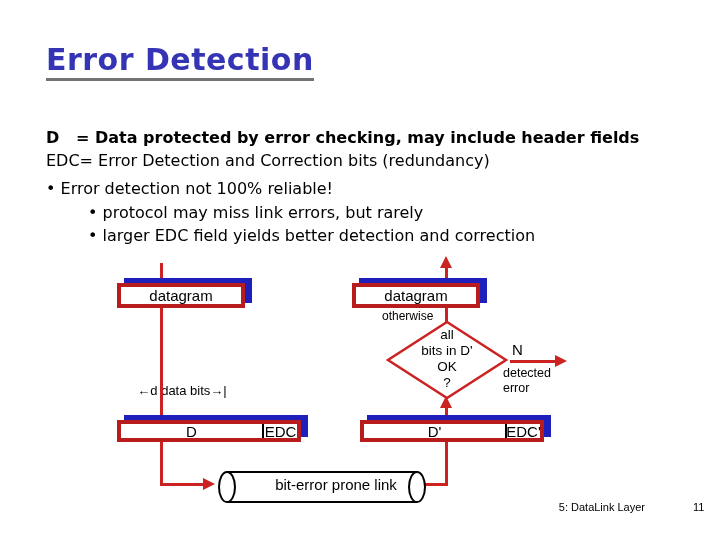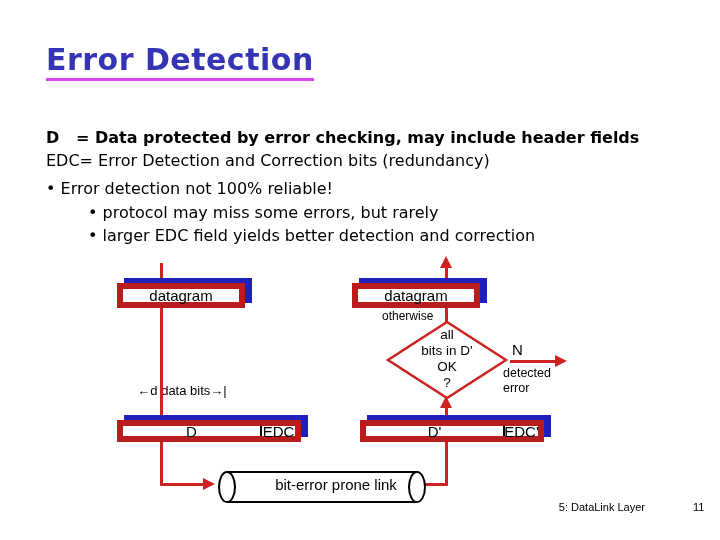--- a/index.html
+++ b/index.html
@@ -14,21 +14,21 @@
     color: #000;
   }
   .abs { position: absolute; }
 
   
   .title {
     left: 46px; top: 42px;
     font-size: 30px;
     font-weight: bold;
     color: #3434b4;
-    border-bottom: 3px solid #d946ef;
+    border-bottom: 3px solid #737373;
     padding-bottom: 1px;
     letter-spacing: 0.5px;
   }
   .bodyline { left: 46px; font-size: 16px; white-space: pre; }
   .bodyline.l1 { top: 105px; margin-top: 46px; }
   .bodyline.l2 { top: 128px; font-weight: bold; }
   .bullet  { left: 46px; top: 179px; font-size: 16px; white-space: pre; }
   .subbullet { left: 88px; font-size: 16px; white-space: pre; }
   .subbullet.s1 { top: 203px; }
   .subbullet.s2 { top: 226px; }
@@ -36,21 +36,21 @@
   
   .diagram-label { font-family: "Liberation Sans", sans-serif; }
 
   .redline { background: #cc2222; z-index: 2; }
   .arrowhead { width: 0; height: 0; z-index: 2; }
   .ah-up    { border-left: 6px solid transparent; border-right: 6px solid transparent; border-bottom: 12px solid #cc2222; }
   .ah-right { border-top: 6px solid transparent; border-bottom: 6px solid transparent; border-left: 12px solid #cc2222; }
 
   .shadowbox {
     background: #fff;
-    border: 6px solid #b91c1c;
+    border: 4px solid #b91c1c;
     box-shadow: 7px -5px 0 #1f1fbb;
     z-index: 3;
     display: flex;
     align-items: center;
     justify-content: center;
     font-family: "Liberation Sans", sans-serif;
   }
   .datagram-box { width: 128px; height: 25px; font-size: 15px; }
   .dg-left  { left: 117px; top: 283px; }
   .dg-right { left: 352px; top: 283px; }
@@ -92,21 +92,21 @@
 </style>
 </head>
 <body>
 
 <div class="slide">
 
   <div class="abs title">Error Detection</div>
   <div class="abs bodyline l1">EDC= Error Detection and Correction bits (redundancy)</div>
   <div class="abs bodyline l2">D   = Data protected by error checking, may include header fields</div>
   <div class="abs bullet">• Error detection not 100% reliable!</div>
-  <div class="abs subbullet s1">• protocol may miss some errors, but rarely</div>
+  <div class="abs subbullet s1">• protocol may miss link errors, but rarely</div>
   <div class="abs subbullet s2">• larger EDC field yields better detection and correction</div>
 
   <div class="abs redline" style="left:160px; top:263px; width:3px; height:222px;"></div>
   <div class="abs redline" style="left:160px; top:483px; width:44px; height:3px;"></div>
   <div class="abs arrowhead ah-right" style="left:203px; top:478px;"></div>
 
   <div class="abs redline" style="left:424px; top:483px; width:24px; height:3px;"></div>
   <div class="abs redline" style="left:445px; top:406px; width:3px; height:80px;"></div>
   <div class="abs arrowhead ah-up" style="left:440px; top:396px;"></div>
   <div class="abs redline" style="left:445px; top:267px; width:3px; height:56px;"></div>

